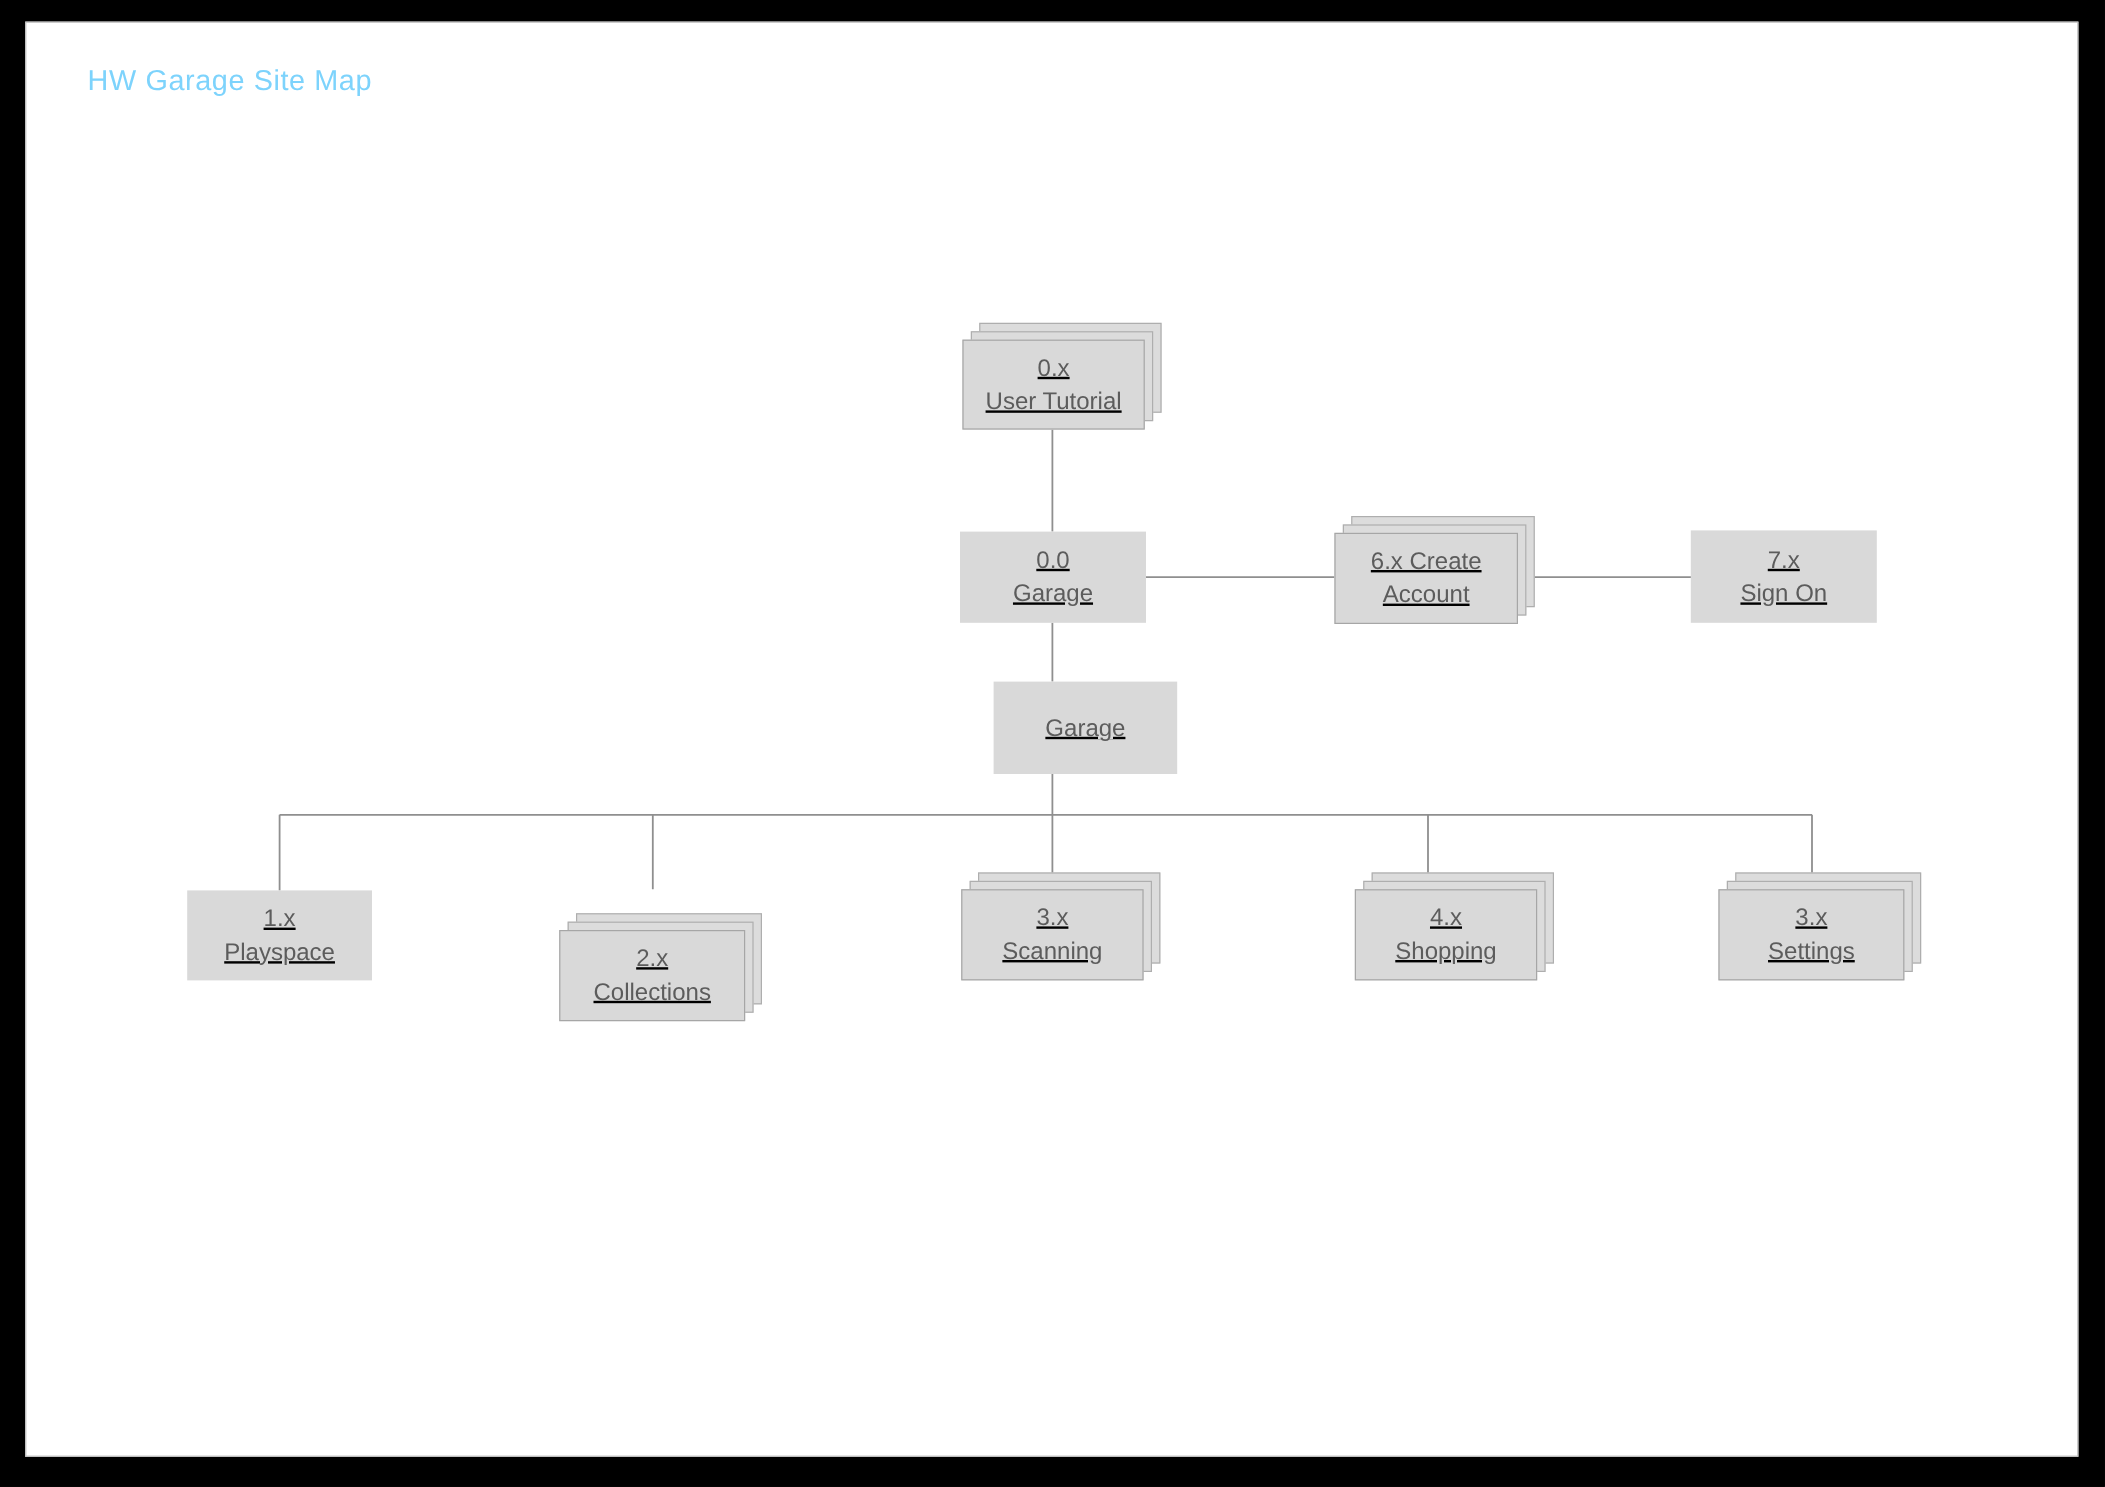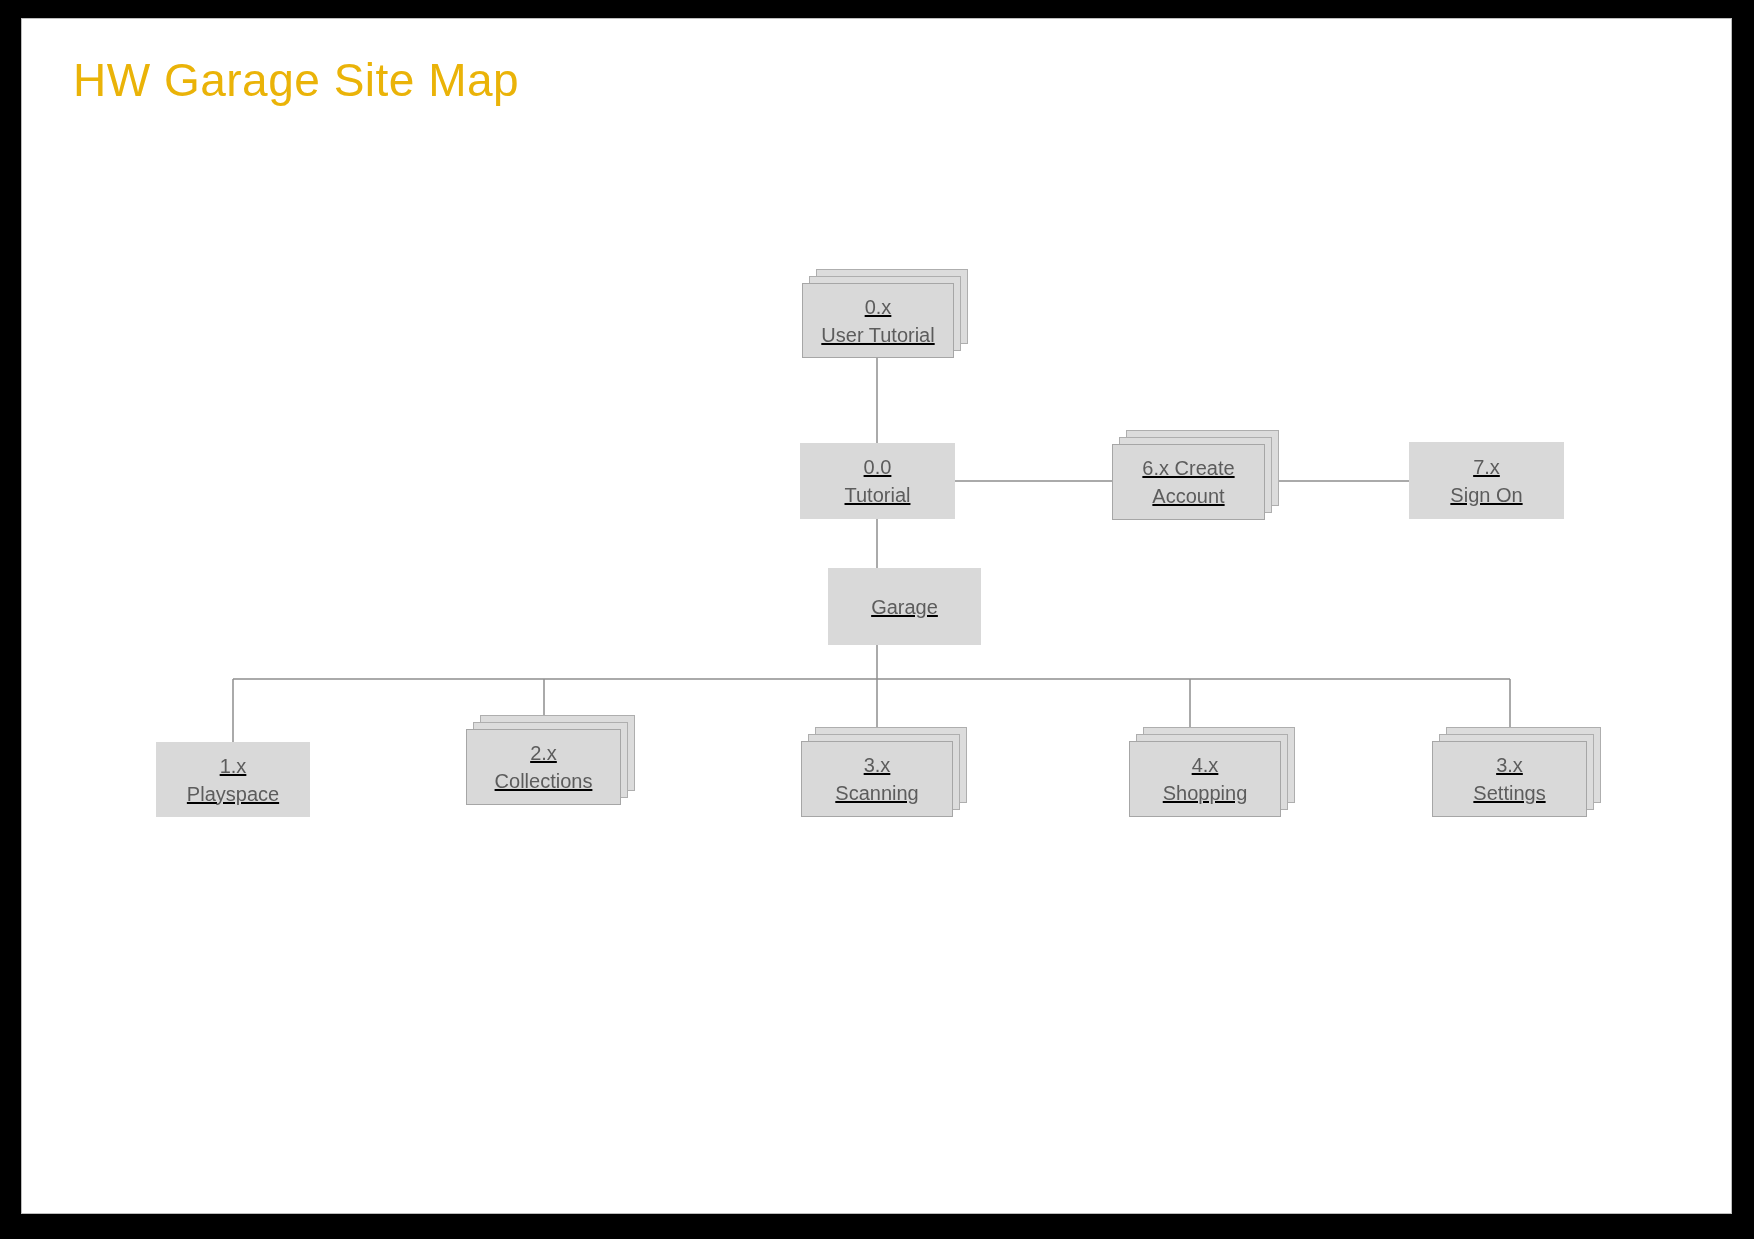--- a/index.html
+++ b/index.html
@@ -13,23 +13,23 @@
   .page{
     position:absolute;
     left:21px;top:18px;width:1711px;height:1196px;
     background:#ffffff;
     border:1px solid #bdbdbd;
     box-sizing:border-box;
   }
   .title{
     position:absolute;
     left:73px;top:54px;
-    font-size:46px;
+    font-size:24px;
     line-height:1.15;
-    color:#eab308;
+    color:#7dd3fc;
     letter-spacing:0.5px;
   }
   svg.connectors{
     position:absolute;left:0;top:0;
     width:1754px;height:1239px;
   }
   .node{
     position:absolute;
   }
   .node .ghost{
@@ -59,21 +59,21 @@
     line-height:28px;
     color:#5c5c5c;
   }
   
   .n-user-tutorial{left:802px;top:283px;width:152px;height:75px;}
   .n-welcome{left:800px;top:443px;width:155px;height:76px;}
   .n-create-account{left:1112px;top:444px;width:153px;height:76px;}
   .n-sign-on{left:1409px;top:442px;width:155px;height:77px;}
   .n-garage{left:800px;top:568px;width:153px;height:77px;margin-left:28px;}
   .n-playspace{left:156px;top:742px;width:154px;height:75px;}
-  .n-collections{left:466px;top:729px;width:155px;height:76px;}
+  .n-collections{left:466px;top:775px;width:155px;height:76px;}
   .n-scanning{left:801px;top:741px;width:152px;height:76px;}
   .n-shopping{left:1111px;top:741px;width:152px;height:76px;margin-left:18px;}
   .n-settings{left:1432px;top:741px;width:155px;height:76px;}
 </style>
 </head>
 <body>
 
 <div class="frame">
   <div class="page"></div>
 
@@ -97,21 +97,21 @@
     <div class="ghost g1"></div>
     <div class="card">
       <span class="label">0.x
 User Tutorial</span>
     </div>
   </div>
 
   <div class="node n-welcome">
     <div class="card">
       <span class="label">0.0
-Tutorial</span>
+Garage</span>
     </div>
   </div>
 
   <div class="node stacked n-create-account">
     <div class="ghost g2"></div>
     <div class="ghost g1"></div>
     <div class="card">
       <span class="label">6.x Create
 Account</span>
     </div>

